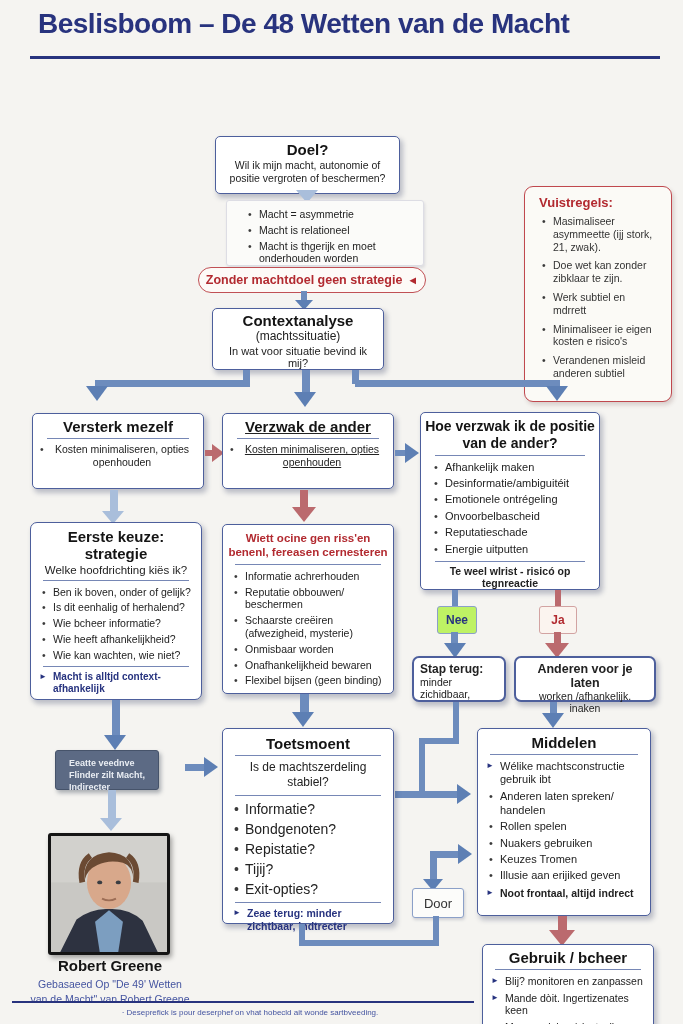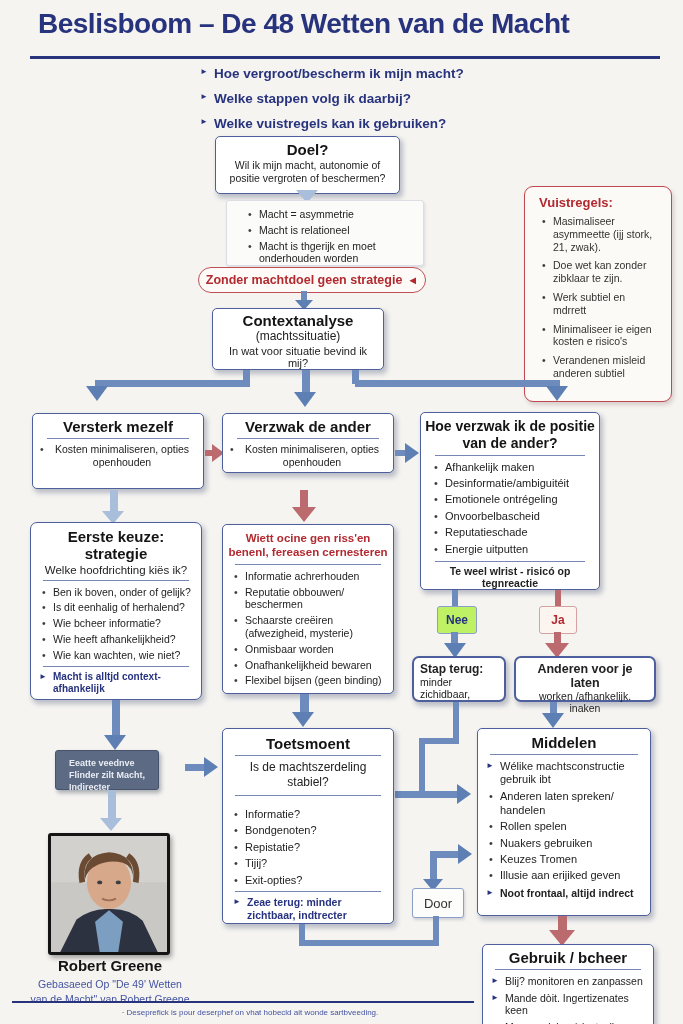--- a/index.html
+++ b/index.html
@@ -36,27 +36,20 @@
   .tr-red  { border-top:9px solid transparent; border-bottom:9px solid transparent; border-left:12px solid #bb6a6e; }
 </style>
 </head>
 <body>
 
 <div id="canvas">
 
   <div class="abs" style="left:38px; top:8px; font-size:28px; font-weight:bold; letter-spacing:-0.5px; color:#28337e;">Beslisboom – De 48 Wetten van de Macht</div>
   <div class="abs" style="left:30px; top:56px; width:630px; height:2.5px; background:#28337e;"></div>
 
-  <div class="abs" style="left:196px; top:64px;">
-    <ul class="tri-bullets" style="font-size:13.5px; font-weight:bold; color:#28337e;">
-      <li style="margin-bottom:9px;">Hoe vergroot/bescherm ik mijn macht?</li>
-      <li style="margin-bottom:9px;">Welke stappen volg ik daarbij?</li>
-      <li>Welke vuistregels kan ik gebruiken?</li>
-    </ul>
-  </div>
 
   <div class="box" style="left:215px; top:136px; width:185px; height:58px; padding:4px 8px;">
     <div class="box-title" style="font-size:15px;">Doel?</div>
     <div style="font-size:10.5px; text-align:center; line-height:1.25; margin-top:1px;">Wil ik mijn macht, autonomie of positie vergroten of beschermen?</div>
   </div>
 
   <div class="tri td-pale abs" style="left:296px; top:190px;"></div>
 
   <div class="abs" style="left:226px; top:200px; width:196px; height:64px; background:#fbfbf9; border:1px solid #dddde4; border-radius:3px; box-shadow:1px 2px 3px rgba(40,50,90,.12);">
     <ul class="bullets" style="font-size:10.5px; margin-top:7px; padding-left:32px;">
@@ -106,21 +99,21 @@
     <div class="box-title" style="font-size:15px;">Versterk mezelf</div>
     <div class="inner-div"></div>
     <ul class="bullets blue-bullets" style="font-size:10.5px; text-align:center; padding-left:14px;">
       <li>Kosten minimaliseren, opties openhouden</li>
     </ul>
   </div>
 
   <div class="hbar redb" style="left:205px; top:450px; width:11px; height:6px;"></div>
   <div class="tri tr-red abs" style="left:212px; top:444px;"></div>
 
-  <div class="box" style="left:222px; top:413px; width:172px; height:60px; padding:4px 4px;">
+  <div class="box" style="left:222px; top:413px; width:172px; height:76px; padding:4px 4px;text-decoration:underline;">
     <div class="box-title" style="font-size:15px;">Verzwak de ander</div>
     <div class="inner-div"></div>
     <ul class="bullets blue-bullets" style="font-size:10.5px; text-align:center; padding-left:14px;">
       <li>Kosten minimaliseren, opties openhouden</li>
     </ul>
   </div>
 
   <div class="hbar blue" style="left:395px; top:450px; width:13px; height:6px;"></div>
   <div class="tri tr-blue abs" style="left:405px; top:443px;"></div>
 
@@ -232,21 +225,21 @@
   <div class="tri td-pale abs" style="left:100px; top:818px;"></div>
 
   <div class="vbar blue" style="left:300px; top:694px; width:9px; height:20px;"></div>
   <div class="tri td-blue abs" style="left:292px; top:712px;"></div>
 
   <div class="box" style="left:222px; top:728px; width:172px; height:196px; padding:6px 2px 2px;">
     <div class="box-title" style="font-size:15px;">Toetsmoent</div>
     <div class="inner-div"></div>
     <div style="font-size:12px; text-align:center; line-height:1.25; margin:4px 12px 0;">Is de machtszerdeling stabiel?</div>
     <div class="inner-div" style="margin-top:5px;"></div>
-    <ul class="bullets" style="font-size:11px; margin-top:12px;">
+    <ul class="bullets" style="font-size:14px; margin-top:5px;">
       <li>Informatie?</li>
       <li>Bondgenoten?</li>
       <li>Repistatie?</li>
       <li>Tijij?</li>
       <li>Exit-opties?</li>
     </ul>
     <div class="inner-div" style="margin-top:4px;"></div>
     <ul class="tri-bullets navy" style="font-size:10.5px; font-weight:bold; margin-top:4px; padding-left:22px;">
       <li style="width:130px;">Zeae terug: minder zichtbaar, indtrecter</li>
     </ul>

